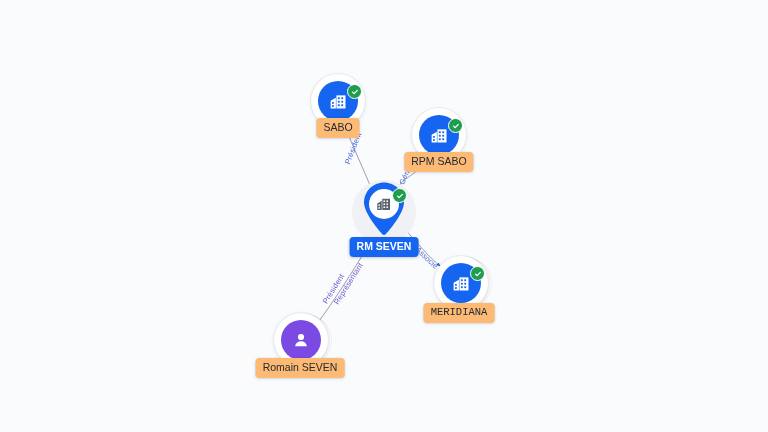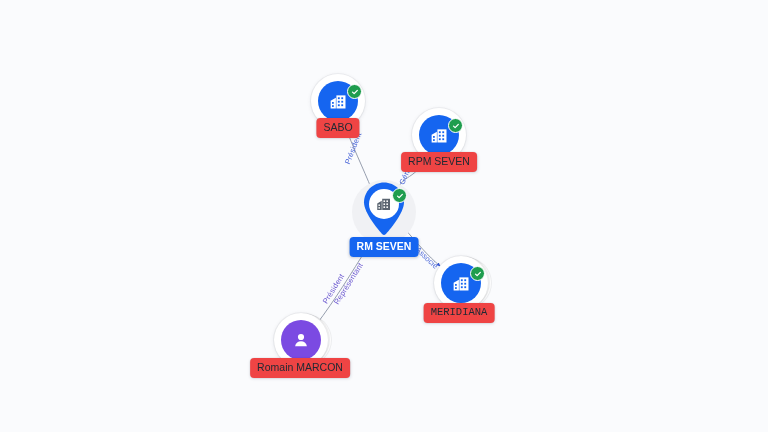--- a/index.html
+++ b/index.html
@@ -106,21 +106,21 @@
 
   
   .caption {
     position: absolute;
     transform: translateX(-50%);
     white-space: nowrap;
     font-size: 10.5px;
     line-height: 1;
     padding: 4px 7px 5px 7px;
     border-radius: 4px;
-    background: #ef4444;
+    background: #fdba74;
     color: #222a33;
     box-shadow: 0 0 0 0.6px rgba(0,0,0,0.06), 0 1px 3px rgba(20,30,60,0.13);
   }
   .caption.selected {
     background: #1565f0;
     color: #ffffff;
     font-weight: 700;
     box-shadow: 0 1px 3px rgba(20,30,60,0.22);
   }
 
@@ -218,21 +218,21 @@
         <rect x="15.2" y="15.2" width="2.1" height="2.1" fill="#1565f0"></rect>
         <rect x="4.6" y="12.6" width="2.0" height="2.0" fill="#1565f0"></rect>
         <rect x="4.6" y="16.2" width="2.0" height="2.0" fill="#1565f0"></rect>
       </svg>
     </div>
     <div class="badge-check" style="left:9px; top:-17px;">
       <svg width="8" height="8" viewBox="0 0 12 12" fill="none">
         <path d="M2.3 6.2 L4.7 8.5 L9.5 3.5" stroke="#ffffff" stroke-width="1.9" stroke-linecap="round" stroke-linejoin="round"></path>
       </svg>
     </div>
-    <div class="caption" style="left:0px; top:17px;">RPM SEVEN</div>
+    <div class="caption" style="left:0px; top:17px;">RPM SABO</div>
   </div>
 
   <div class="node" style="left:384px; top:212px;">
     <div class="halo" style="left:-32px; top:-32px; width:64px; height:64px; background:#f0f1f4; box-shadow:none;"></div>
     <div class="node-hit"></div>
     <div class="pin">
       <svg width="48" height="60" viewBox="0 0 48 60" fill="none">
         <path d="M24 2.5 C12.9 2.5 4 11.4 4 22.4 C4 33.0 19.0 50.5 22.4 54.3
                  C23.3 55.3 24.7 55.3 25.6 54.3 C29.0 50.5 44 33.0 44 22.4
                  C44 11.4 35.1 2.5 24 2.5 Z" fill="#1565f0"></path>
@@ -293,16 +293,16 @@
     <div class="stack s2"></div>
     <div class="stack s3"></div>
     <div class="halo"></div>
     <div class="node-hit"></div>
     <div class="disc person">
       <svg width="20" height="20" viewBox="0 0 24 24" fill="none">
         <circle cx="12" cy="8.4" r="3.7" fill="#ffffff"></circle>
         <path d="M4.9 19.4 C5.6 15.4 8.5 13.4 12 13.4 C15.5 13.4 18.4 15.4 19.1 19.4 Z" fill="#ffffff"></path>
       </svg>
     </div>
-    <div class="caption" style="left:-1px; top:18px;">Romain MARCON</div>
+    <div class="caption" style="left:-1px; top:18px;">Romain SEVEN</div>
   </div>
 
 </div>
 
 </body></html>

